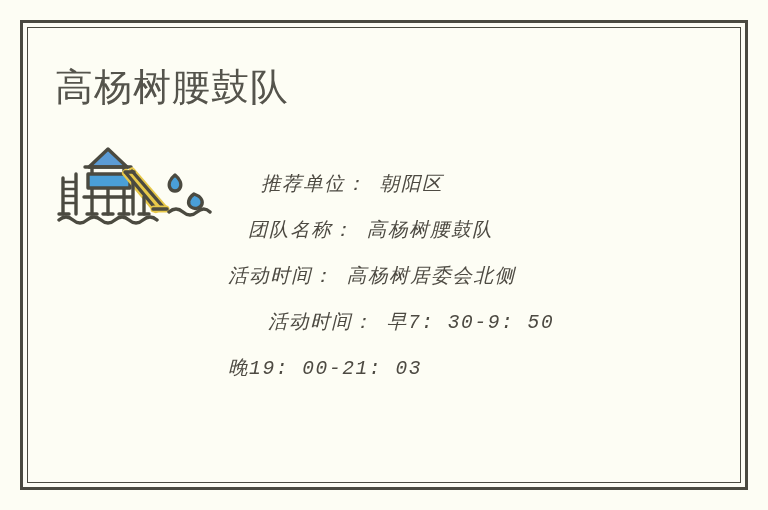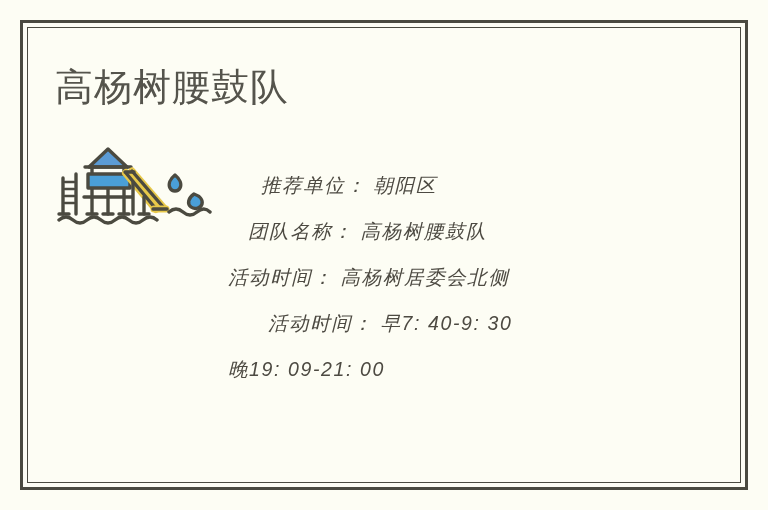--- a/index.html
+++ b/index.html
@@ -68,21 +68,21 @@
   .icon-wrap svg { display: block; }
 
   
   .info-block {
     position: absolute;
     left: 228px;
     top: 162px;
     width: 420px;
   }
   .info-line {
-    font-family: Liberation Sans, sans-serif;
+    font-family: Liberation Mono, monospace;
     font-size: 19.5px;
     line-height: 46px;
     color: #4d4a42;
     white-space: nowrap;
     letter-spacing: 1.6px;
     font-style: italic;
     font-weight: 400;
   }
   .info-line.indent-1 { padding-left: 33px; }
   .info-line.indent-2 { padding-left: 6px; margin-left: 14px; }
@@ -151,17 +151,17 @@
         <path d="M3 78 q7 -6 14 0 q7 6 14 0 q7 -6 14 0 q7 6 14 0 q7 -6 14 0 q7 6 14 0 q7 -6 14 0"></path>
         <path d="M113 70 q7 -6 14 0 q7 6 14 0 q7 -6 13 0"></path>
       </g>
     </svg>
   </div>
 
   <div class="info-block">
     <div class="info-line indent-1">推荐单位： 朝阳区</div>
     <div class="info-line indent-2">团队名称： 高杨树腰鼓队</div>
     <div class="info-line indent-4">活动时间： 高杨树居委会北侧</div>
-    <div class="info-line indent-3">活动时间： 早7: 40-9: 30</div>
-    <div class="info-line indent-5">晚19: 09-21: 00</div>
+    <div class="info-line indent-3">活动时间： 早7: 30-9: 50</div>
+    <div class="info-line indent-5">晚19: 00-21: 03</div>
   </div>
 
 </div>
 
 </body></html>

